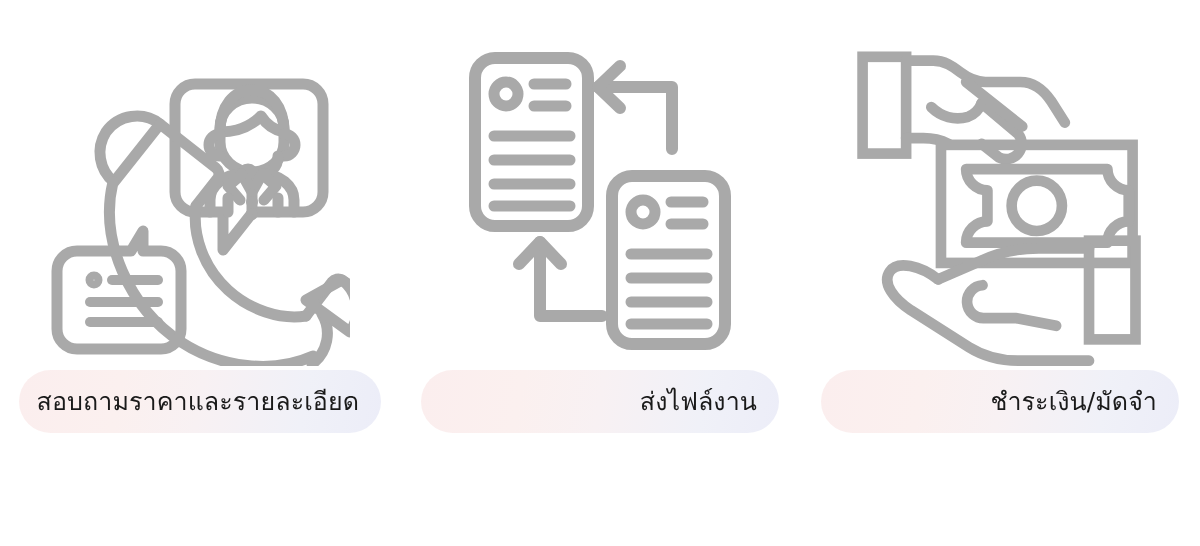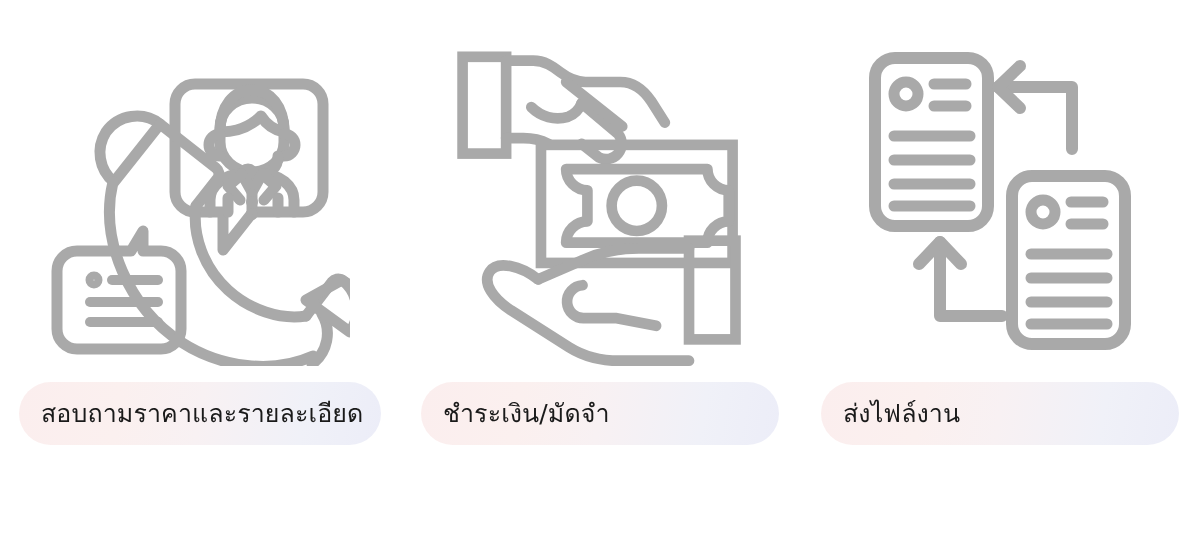--- a/index.html
+++ b/index.html
@@ -41,26 +41,26 @@
     height: 330px;
     display: flex;
     align-items: center;
     justify-content: center;
     margin-top: 36px;
   }
   .icon-wrap svg {
     display: block;
   }
   .pill {
-    margin-top: 16px;
+    margin-top: 4px;
     height: 63px;
     border-radius: 34px;
     display: flex;
     align-items: center;
-    justify-content: flex-start;
+    justify-content: flex-end;
     box-sizing: border-box;
     padding: 0 22px;
     background-image: linear-gradient(100deg, #fbeeee 0%, #fbf0ef 28%, #f8f1f3 50%, #f0f1f8 78%, #ecedf8 100%);
   }
   .pill-1 { width: 362px; }
   .pill-2 { width: 358px; }
   .pill-3 { width: 358px; }
   .pill-label {
     font-size: 25px;
     line-height: 1;
@@ -128,53 +128,20 @@
           </g>
         </svg>
       </div>
       <div class="pill pill-1">
         <span class="pill-label">สอบถามราคาและรายละเอียด</span>
       </div>
     </div>
 
     <div class="step">
       <div class="icon-wrap">
-        <svg width="310" height="330" viewBox="0 0 310 330" fill="none" stroke="#a9a9a9" stroke-width="11" stroke-linecap="round" stroke-linejoin="round">
-
-          <g>
-
-            <rect x="13" y="16" width="45" height="100" stroke-width="11" stroke-linejoin="miter" stroke-linecap="square"></rect>
-
-            <path d="M58 20 h28 c12 0 20 6 28 12 c8 6 16 10 26 10 h36 c14 0 24 8 32 20 l14 22"></path>
-            <path d="M58 100 h18 c10 0 18 2 26 6"></path>
-
-            <path d="M84 68 c10 10 24 14 38 10 c6 -2 12 -8 14 -14"></path>
-            <path d="M136 64 l38 32 a16 16 0 0 1 -20 24 l-18 -14"></path>
-            <path d="M120 42 l58 46"></path>
-
-            <rect x="94" y="107" width="198" height="122" stroke-width="11" stroke-linejoin="miter" stroke-linecap="square"></rect>
-            <path d="M120 132 c0 12 10 22 22 22 v32 c-12 0 -22 10 -22 22 h146 c0 -12 10 -22 22 -22 v-32 c-12 0 -22 -10 -22 -22 z"></path>
-            <circle cx="193" cy="170" r="26"></circle>
-          </g>
-
-          <g>
-            <rect x="247" y="206" width="48" height="102" stroke-width="11" stroke-linejoin="miter" stroke-linecap="square"></rect>
-            <path d="M247 214 h-52 c-20 0 -40 4 -58 12 l-46 20"></path>
-            <path d="M91 246 c-18 -14 -42 -20 -50 -8 c-8 12 4 28 22 40 l60 38 c16 10 34 14 52 14 h72"></path>
-            <path d="M137 252 a17 17 0 0 0 2 34 h32 l42 8"></path>
-          </g>
-        </svg>
-      </div>
-      <div class="pill pill-3">
-        <span class="pill-label">ชำระเงิน/มัดจำ</span>
-      </div>
-    </div>
-
-    <div class="step">
-      <div class="icon-wrap">
         <svg width="300" height="330" viewBox="0 0 300 330" fill="none" stroke="#a9a9a9" stroke-width="12" stroke-linecap="round" stroke-linejoin="round">
 
           <g>
             <rect x="25" y="22" width="113" height="168" rx="20"></rect>
             <circle cx="56" cy="58" r="12" stroke-width="11"></circle>
             <path d="M84 48 h32" stroke-width="11"></path>
             <path d="M84 70 h32" stroke-width="11"></path>
             <path d="M44 100 h76" stroke-width="11"></path>
             <path d="M44 124 h76" stroke-width="11"></path>
             <path d="M44 148 h76" stroke-width="11"></path>
@@ -201,14 +168,47 @@
             <path d="M152 280 h-62 v-74"></path>
             <path d="M69 228 l21 -22 l21 22"></path>
           </g>
         </svg>
       </div>
       <div class="pill pill-2">
         <span class="pill-label">ส่งไฟล์งาน</span>
       </div>
     </div>
 
+    <div class="step">
+      <div class="icon-wrap">
+        <svg width="310" height="330" viewBox="0 0 310 330" fill="none" stroke="#a9a9a9" stroke-width="11" stroke-linecap="round" stroke-linejoin="round">
+
+          <g>
+
+            <rect x="13" y="16" width="45" height="100" stroke-width="11" stroke-linejoin="miter" stroke-linecap="square"></rect>
+
+            <path d="M58 20 h28 c12 0 20 6 28 12 c8 6 16 10 26 10 h36 c14 0 24 8 32 20 l14 22"></path>
+            <path d="M58 100 h18 c10 0 18 2 26 6"></path>
+
+            <path d="M84 68 c10 10 24 14 38 10 c6 -2 12 -8 14 -14"></path>
+            <path d="M136 64 l38 32 a16 16 0 0 1 -20 24 l-18 -14"></path>
+            <path d="M120 42 l58 46"></path>
+
+            <rect x="94" y="107" width="198" height="122" stroke-width="11" stroke-linejoin="miter" stroke-linecap="square"></rect>
+            <path d="M120 132 c0 12 10 22 22 22 v32 c-12 0 -22 10 -22 22 h146 c0 -12 10 -22 22 -22 v-32 c-12 0 -22 -10 -22 -22 z"></path>
+            <circle cx="193" cy="170" r="26"></circle>
+          </g>
+
+          <g>
+            <rect x="247" y="206" width="48" height="102" stroke-width="11" stroke-linejoin="miter" stroke-linecap="square"></rect>
+            <path d="M247 214 h-52 c-20 0 -40 4 -58 12 l-46 20"></path>
+            <path d="M91 246 c-18 -14 -42 -20 -50 -8 c-8 12 4 28 22 40 l60 38 c16 10 34 14 52 14 h72"></path>
+            <path d="M137 252 a17 17 0 0 0 2 34 h32 l42 8"></path>
+          </g>
+        </svg>
+      </div>
+      <div class="pill pill-3">
+        <span class="pill-label">ชำระเงิน/มัดจำ</span>
+      </div>
+    </div>
+
   </div>
 </div>
 
 </body></html>

